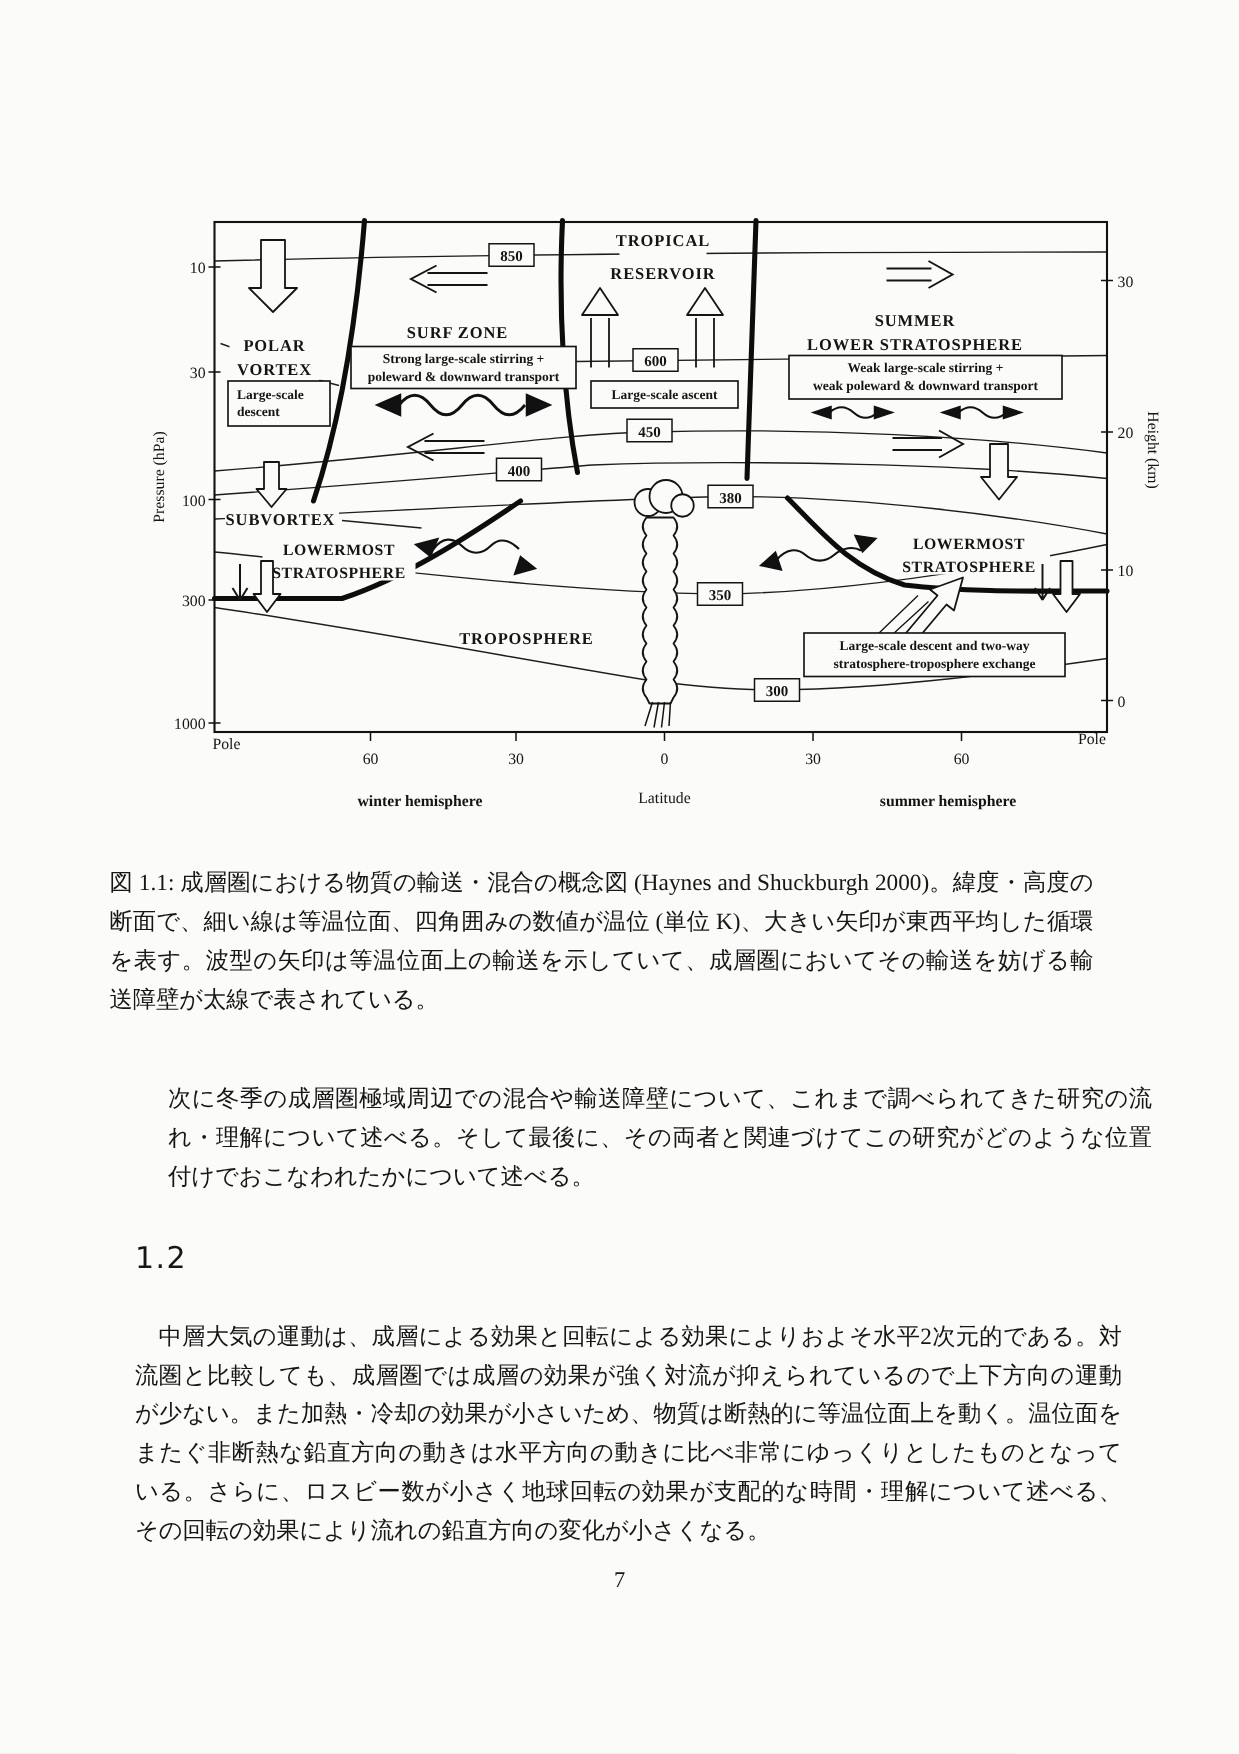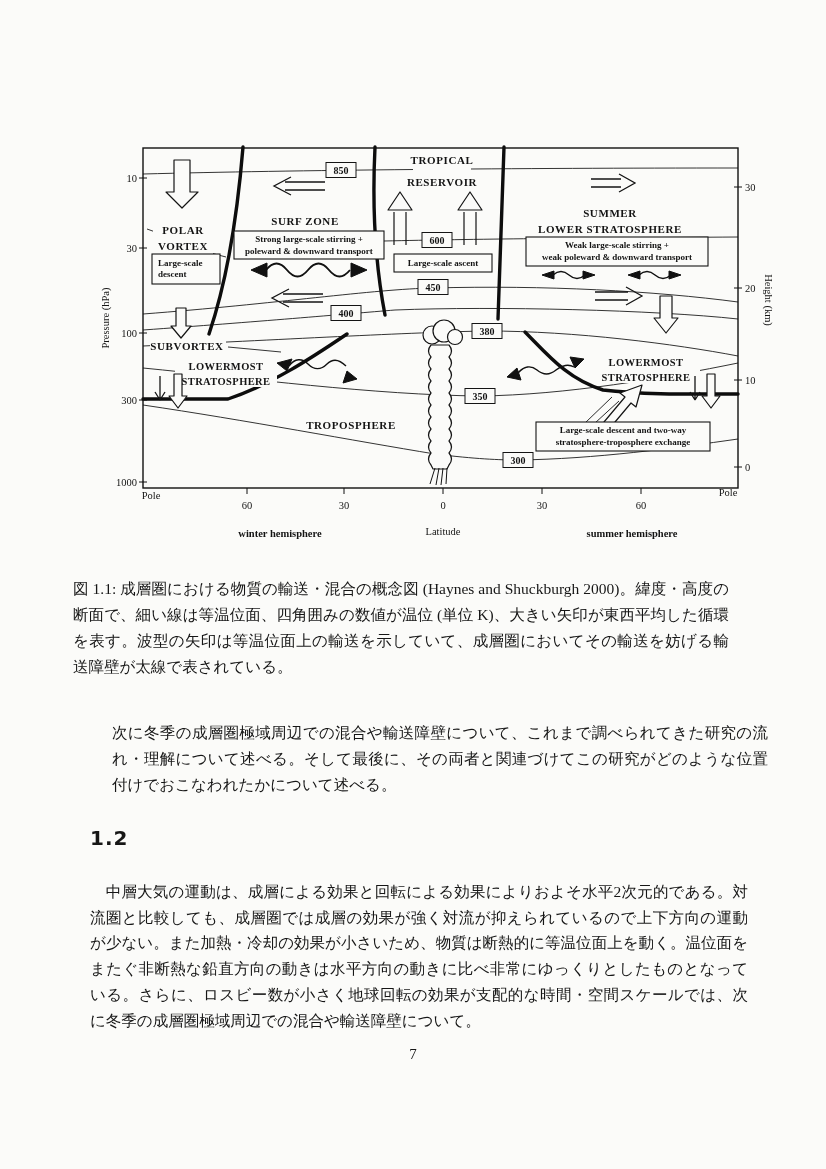--- a/index.html
+++ b/index.html
@@ -21,21 +21,21 @@
     position:absolute;left:73px;top:576px;width:656px;
     font-size:15.5px;line-height:26px;text-align:justify;
   }
   .para1{
     position:absolute;left:100px;top:720px;width:656px;
     font-size:15.5px;line-height:26px;text-align:justify;margin-left:12px;
   }
   .section-heading{
     position:absolute;left:90px;top:826px;width:656px;
     font-family:"DejaVu Sans","Liberation Sans",sans-serif;
-    font-weight:bold;font-size:21px;display:flex;align-items:center;
+    font-weight:normal;font-size:21px;display:flex;align-items:center;
   }
   .section-heading .num{font-size:20px;letter-spacing:1px;}
   .section-heading .ttl{margin-left:26px;letter-spacing:1px;}
   .para2{
     position:absolute;left:90px;top:879px;width:658px;
     font-size:15.5px;line-height:25.7px;text-align:justify;
   }
   .pageno{
     position:absolute;left:0;top:1046px;width:826px;text-align:center;
     font-size:15px;
@@ -221,17 +221,17 @@
   </svg>
 
   <div class="caption">図 1.1: 成層圏における物質の輸送・混合の概念図 (Haynes and Shuckburgh 2000)。緯度・高度の断面で、細い線は等温位面、四角囲みの数値が温位 (単位 K)、大きい矢印が東西平均した循環を表す。波型の矢印は等温位面上の輸送を示していて、成層圏においてその輸送を妨げる輸送障壁が太線で表されている。</div>
 
   <div class="para1">次に冬季の成層圏極域周辺での混合や輸送障壁について、これまで調べられてきた研究の流れ・理解について述べる。そして最後に、その両者と関連づけてこの研究がどのような位置付けでおこなわれたかについて述べる。</div>
 
   <div class="section-heading">
     <span class="num">1.2</span>
   </div>
 
-  <div class="para2">　中層大気の運動は、成層による効果と回転による効果によりおよそ水平2次元的である。対流圏と比較しても、成層圏では成層の効果が強く対流が抑えられているので上下方向の運動が少ない。また加熱・冷却の効果が小さいため、物質は断熱的に等温位面上を動く。温位面をまたぐ非断熱な鉛直方向の動きは水平方向の動きに比べ非常にゆっくりとしたものとなっている。さらに、ロスビー数が小さく地球回転の効果が支配的な時間・空間スケールでは、次に冬季の成層圏極域周辺での混合や輸送障壁について。</div>
+  <div class="para2">　中層大気の運動は、成層による効果と回転による効果によりおよそ水平2次元的である。対流圏と比較しても、成層圏では成層の効果が強く対流が抑えられているので上下方向の運動が少ない。また加熱・冷却の効果が小さいため、物質は断熱的に等温位面上を動く。温位面をまたぐ非断熱な鉛直方向の動きは水平方向の動きに比べ非常にゆっくりとしたものとなっている。さらに、ロスビー数が小さく地球回転の効果が支配的な時間・理解について述べる、その回転の効果により流れの鉛直方向の変化が小さくなる。</div>
 
   <div class="pageno">7</div>
 
 </div>
 
 </body></html>

